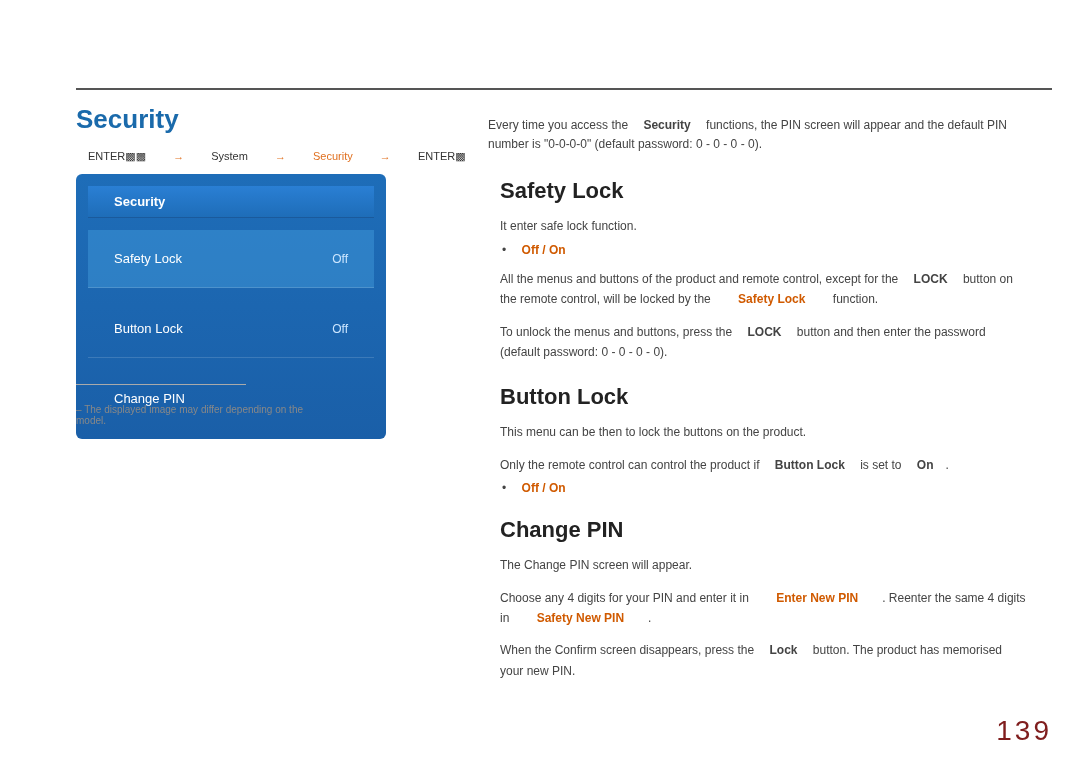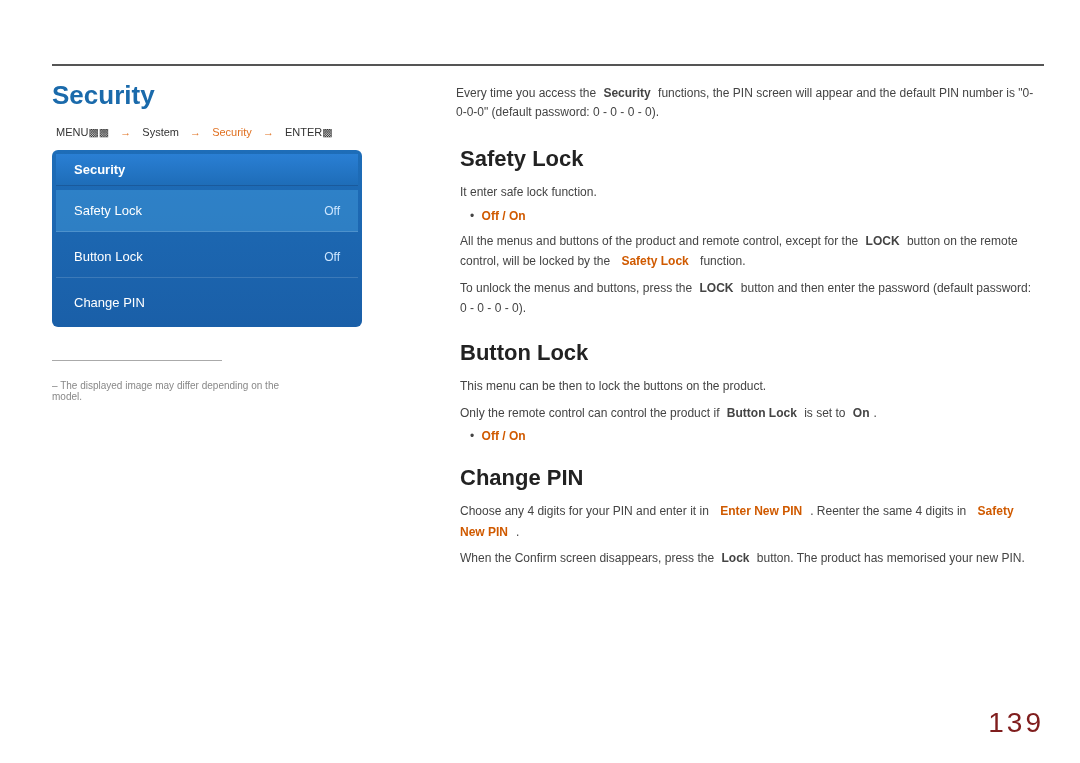--- a/index.html
+++ b/index.html
@@ -1,15 +1,15 @@
 <!DOCTYPE html>
 <html><head>
   <meta charset="utf-8">
   <style>
-    * { margin: 4px; padding: 0; box-sizing: border-box; }
+    * { margin: 12px; padding: 0; box-sizing: border-box; }
     body {
       width: 1080px;
       height: 763px;
       background: #ffffff;
       font-family: 'Arial', sans-serif;
       font-size: 13px;
       color: #333;
       overflow: hidden;
       position: relative;
     }
@@ -164,21 +164,21 @@
     }
   </style>
 </head>
 <body>
 
 <div class="top-border"></div>
 
 <h1 class="page-title">Security</h1>
 
 <div class="menu-path">
-  <span>MENU▩▩</span>
+  <span>ENTER▩▩</span>
   <span class="arrow"> → </span>
   <span>System</span>
   <span class="arrow"> → </span>
   <span class="highlight">Security</span>
   <span class="arrow"> → </span>
   <span>ENTER▩</span>
 </div>
 
 <div class="security-panel">
   <div class="security-panel-header">
@@ -229,20 +229,21 @@
     <div class="section-body">
       Only the remote control can control the product if <b>Button Lock</b> is set to <b>On</b>.
     </div>
     <div class="bullet-item">
       <span class="orange">Off / On</span>
     </div>
   </div>
 
   <div class="section-gap">
     <div class="section-title">Change PIN</div>
+    <div class="section-body">The Change PIN screen will appear.</div>
     <div class="section-body">
       Choose any 4 digits for your PIN and enter it in <b><span class="orange">Enter New PIN</span></b>. Reenter the same 4 digits in <b><span class="orange">Safety New PIN</span></b>.
     </div>
     <div class="section-body">
       When the Confirm screen disappears, press the <b>Lock</b> button. The product has memorised your new PIN.
     </div>
   </div>
 
 </div>
 

